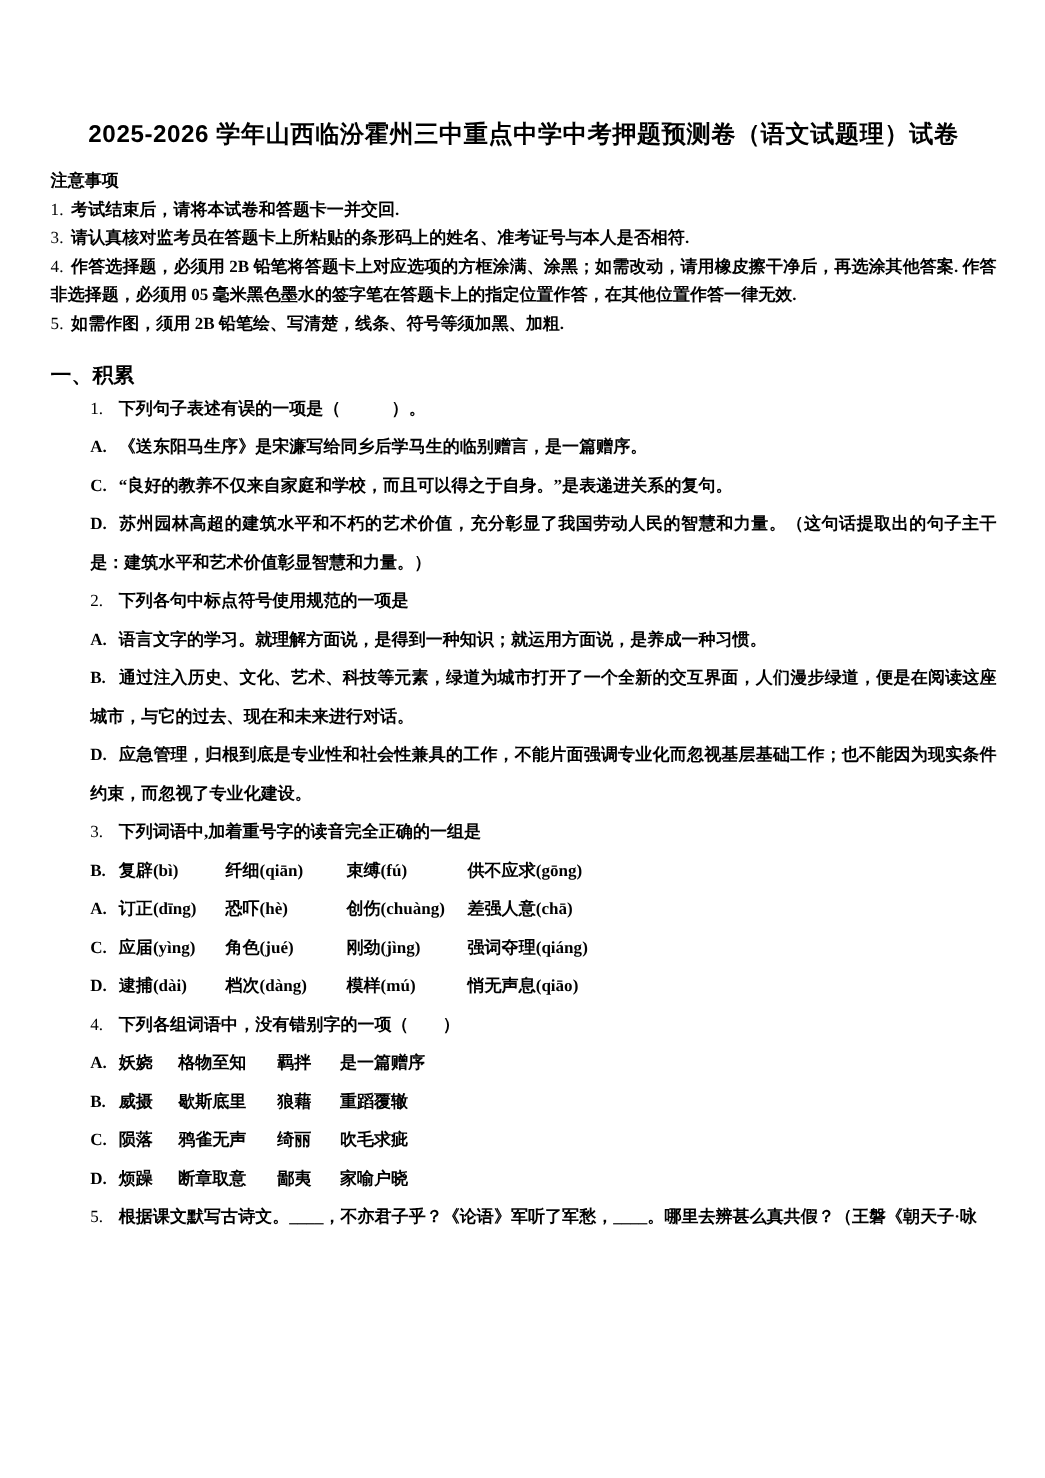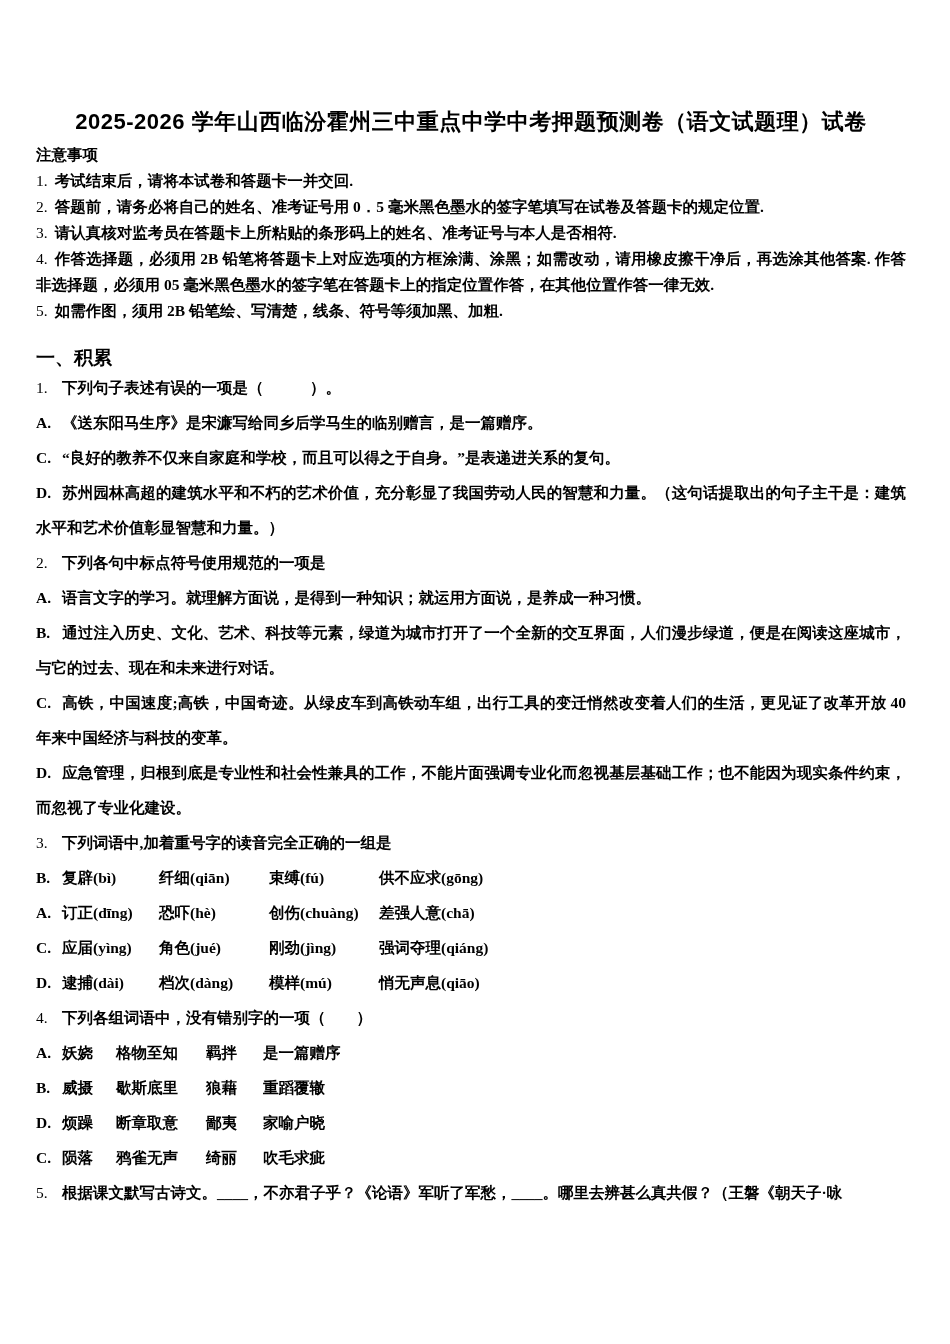--- a/index.html
+++ b/index.html
@@ -4,52 +4,53 @@
 <style>
   html, body { margin:0; padding:0; background:#ffffff; }
   .page {
     position: relative;
     width: 950px;
     height: 1344px;
     box-sizing: border-box;
     background: #ffffff;
     color: #000000;
     font-family: "Liberation Serif", serif;
-    padding: 106px 44px 0 36px;
+    padding: 106px 44px 0 46px;
     overflow: hidden;
   }
   .title {
     margin: 0;
     text-align: center;
     font-size: 22px;
     line-height: 32px;
     font-weight: 700;
     font-family: "Liberation Sans", sans-serif;
     letter-spacing: 0.5px;
   }
   .notice {
-    margin-top: 4px;
+    margin-top: 14px;
     font-size: 15.5px;
     line-height: 26px;
     font-weight: 600;
     text-align: justify;
   }
   .notice-heading { font-weight: 700; }
   .n-num { font-weight: 400; margin-right: 7px; }
   .section-heading {
     margin-top: 22px;
     font-size: 19px;
     line-height: 24px;
     font-weight: 700;
   }
   .questions {
     font-size: 15.5px;
     line-height: 35px;
     font-weight: 600;
     text-align: justify;
+    margin-left: 36px;
   }
   .qnum {
     display: inline-block;
     width: 26px;
     font-weight: 400;
   }
   .opt-label {
     display: inline-block;
     width: 26px;
     font-weight: 700;
@@ -66,59 +67,57 @@
 </head>
 <body>
 
 <div class="page">
 
   <h1 class="title">2025-2026 学年山西临汾霍州三中重点中学中考押题预测卷（语文试题理）试卷</h1>
 
   <div class="notice">
     <div class="notice-heading">注意事项</div>
     <div class="notice-item"><span class="n-num">1.</span><span>考试结束后，请将本试卷和答题卡一并交回.</span></div>
-    <div class="notice-item"><span class="n-num">2.</span><span>答题前，请务必将自己的姓名、准考证号用 0．5 毫米黑色墨水的签字笔填写在试卷及答题卡的规定位置.</span></div>
     <div class="notice-item"><span class="n-num">3.</span><span>请认真核对监考员在答题卡上所粘贴的条形码上的姓名、准考证号与本人是否相符.</span></div>
     <div class="notice-item"><span class="n-num">4.</span><span>作答选择题，必须用 2B 铅笔将答题卡上对应选项的方框涂满、涂黑；如需改动，请用橡皮擦干净后，再选涂其他答案. 作答非选择题，必须用 05 毫米黑色墨水的签字笔在答题卡上的指定位置作答，在其他位置作答一律无效.</span></div>
     <div class="notice-item"><span class="n-num">5.</span><span>如需作图，须用 2B 铅笔绘、写清楚，线条、符号等须加黑、加粗.</span></div>
   </div>
 
   <div class="section-heading">一、积累</div>
 
   <div class="questions">
 
     <div class="q">
       <div class="q-stem"><span class="qnum">1.</span><span>下列句子表述有误的一项是（　　　）。</span></div>
       <div class="q-option"><span class="opt-label">A.</span><span>《送东阳马生序》是宋濂写给同乡后学马生的临别赠言，是一篇赠序。</span></div>
       <div class="q-option"><span class="opt-label">C.</span><span>“良好的教养不仅来自家庭和学校，而且可以得之于自身。”是表递进关系的复句。</span></div>
       <div class="q-option"><span class="opt-label">D.</span><span>苏州园林高超的建筑水平和不朽的艺术价值，充分彰显了我国劳动人民的智慧和力量。（这句话提取出的句子主干是：建筑水平和艺术价值彰显智慧和力量。）</span></div>
     </div>
 
     <div class="q">
       <div class="q-stem"><span class="qnum">2.</span><span>下列各句中标点符号使用规范的一项是</span></div>
       <div class="q-option"><span class="opt-label">A.</span><span>语言文字的学习。就理解方面说，是得到一种知识；就运用方面说，是养成一种习惯。</span></div>
       <div class="q-option"><span class="opt-label">B.</span><span>通过注入历史、文化、艺术、科技等元素，绿道为城市打开了一个全新的交互界面，人们漫步绿道，便是在阅读这座城市，与它的过去、现在和未来进行对话。</span></div>
-      <div class="q-option"><span class="opt-label">C.</span><span>高铁，中国速度;高铁，中国奇迹。从绿皮车到高铁动车组，出行工具的变迁悄然改变着人们的生活，更见证了改革开放 40 年来中国经济与科技的变革。</span></div>
       <div class="q-option"><span class="opt-label">D.</span><span>应急管理，归根到底是专业性和社会性兼具的工作，不能片面强调专业化而忽视基层基础工作；也不能因为现实条件约束，而忽视了专业化建设。</span></div>
     </div>
 
     <div class="q">
       <div class="q-stem"><span class="qnum">3.</span><span>下列词语中,加着重号字的读音完全正确的一组是</span></div>
       <div class="q-option"><span class="opt-label">B.</span><span class="w w3-0">复辟(bì)</span><span class="w w3-1">纤细(qiān)</span><span class="w w3-2">束缚(fú)</span><span class="w">供不应求(gōng)</span></div>
       <div class="q-option"><span class="opt-label">A.</span><span class="w w3-0">订正(dīng)</span><span class="w w3-1">恐吓(hè)</span><span class="w w3-2">创伤(chuàng)</span><span class="w">差强人意(chā)</span></div>
       <div class="q-option"><span class="opt-label">C.</span><span class="w w3-0">应届(yìng)</span><span class="w w3-1">角色(jué)</span><span class="w w3-2">刚劲(jìng)</span><span class="w">强词夺理(qiáng)</span></div>
       <div class="q-option"><span class="opt-label">D.</span><span class="w w3-0">逮捕(dài)</span><span class="w w3-1">档次(dàng)</span><span class="w w3-2">模样(mú)</span><span class="w">悄无声息(qiāo)</span></div>
     </div>
 
     <div class="q">
       <div class="q-stem"><span class="qnum">4.</span><span>下列各组词语中，没有错别字的一项（　　）</span></div>
       <div class="q-option"><span class="opt-label">A.</span><span class="w w4-0">妖娆</span><span class="w w4-1">格物至知</span><span class="w w4-2">羁拌</span><span class="w">是一篇赠序</span></div>
       <div class="q-option"><span class="opt-label">B.</span><span class="w w4-0">威摄</span><span class="w w4-1">歇斯底里</span><span class="w w4-2">狼藉</span><span class="w">重蹈覆辙</span></div>
+      <div class="q-option"><span class="opt-label">C.</span><span class="w w4-0">陨落</span><span class="w w4-1">鸦雀无声</span><span class="w w4-2">绮丽</span><span class="w">吹毛求疵</span></div>
       <div class="q-option"><span class="opt-label">D.</span><span class="w w4-0">烦躁</span><span class="w w4-1">断章取意</span><span class="w w4-2">鄙夷</span><span class="w">家喻户晓</span></div>
-      <div class="q-option"><span class="opt-label">C.</span><span class="w w4-0">陨落</span><span class="w w4-1">鸦雀无声</span><span class="w w4-2">绮丽</span><span class="w">吹毛求疵</span></div>
     </div>
 
     <div class="q">
       <div class="q-stem q5-line"><span class="qnum">5.</span><span>根据课文默写古诗文。____，不亦君子乎？《论语》军听了军愁，____。哪里去辨甚么真共假？（王磐《朝天子·咏</span></div>
     </div>
 
   </div>
 </div>
 
 </body></html>

